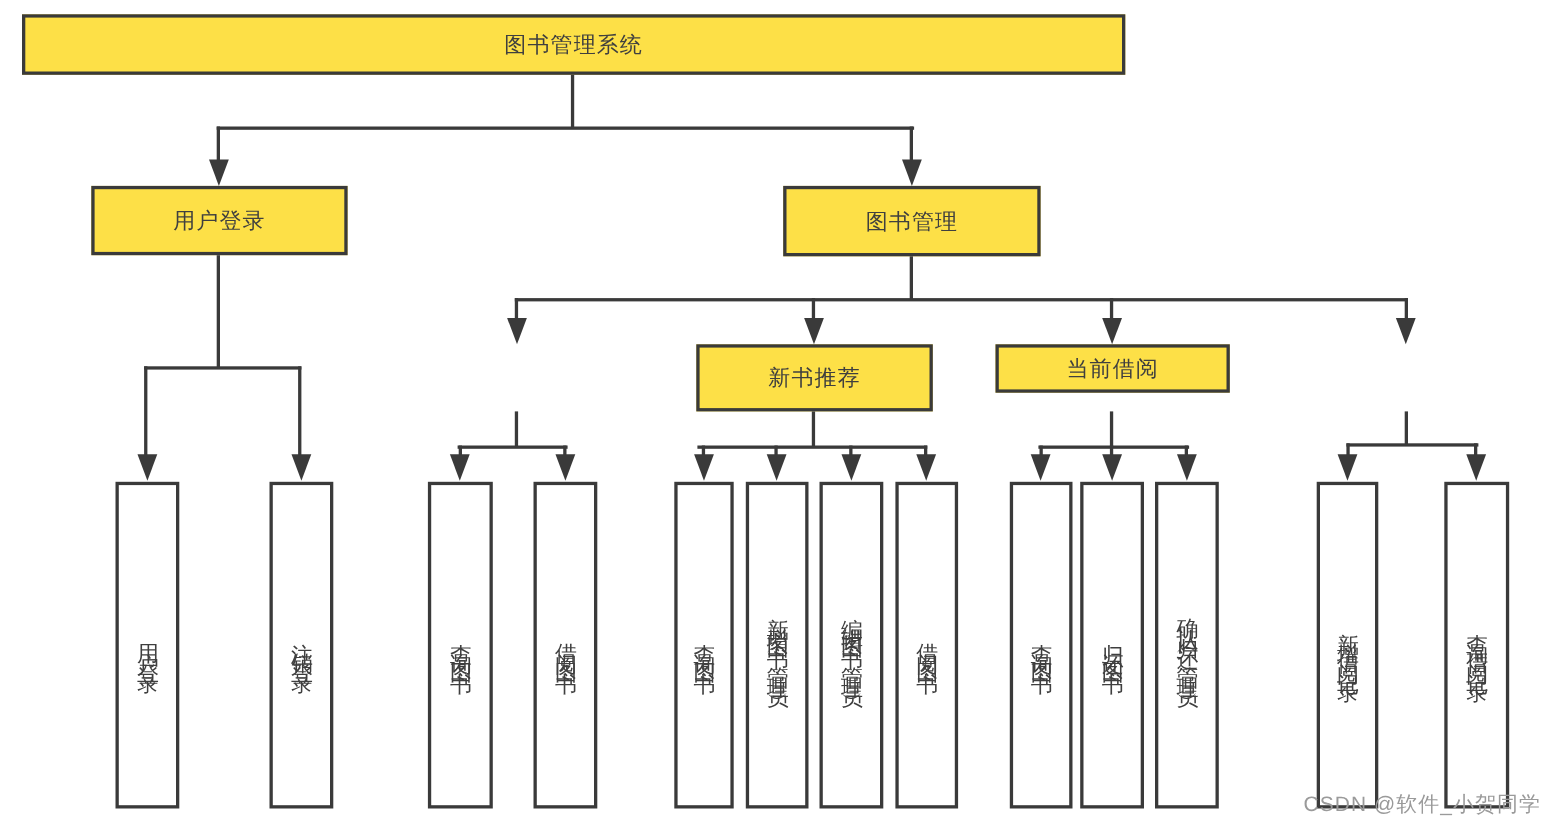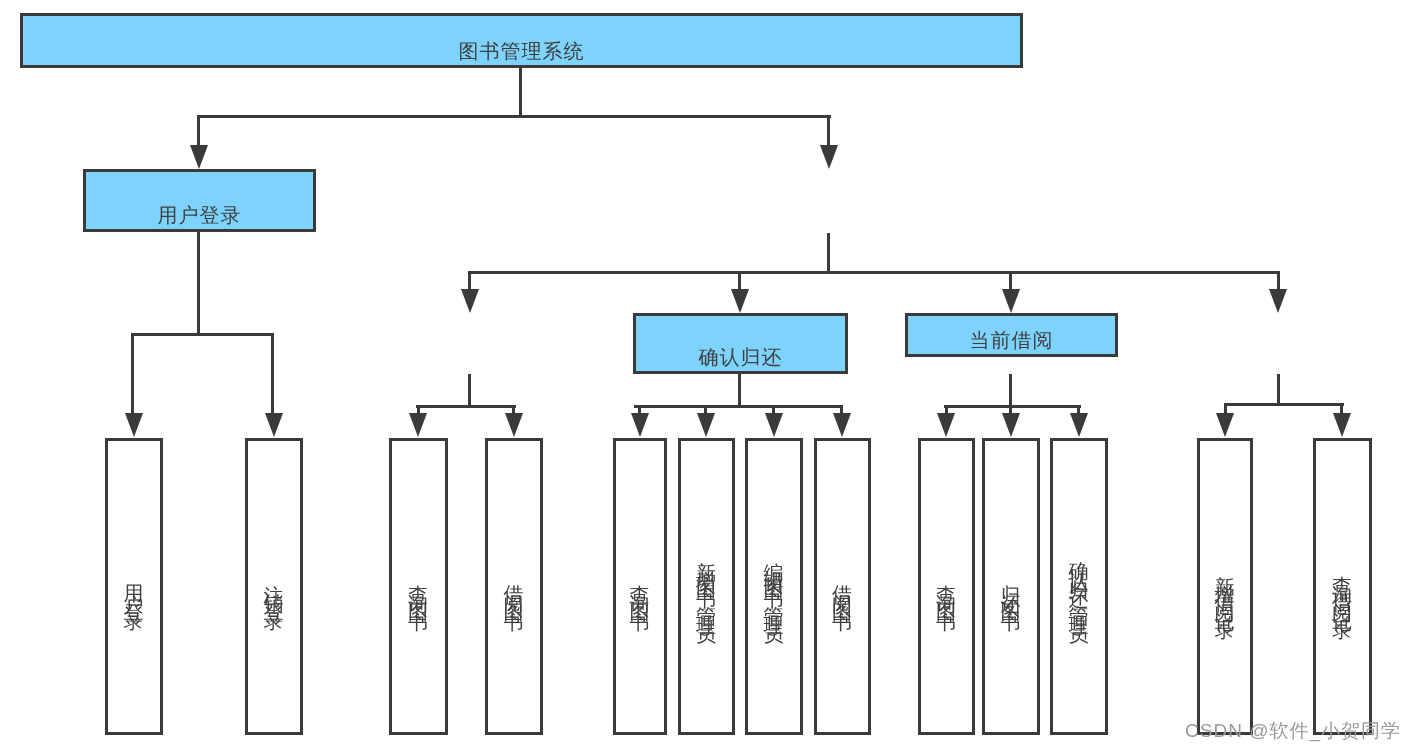--- a/index.html
+++ b/index.html
@@ -2,21 +2,21 @@
 <html><head>
 <meta charset="utf-8">
 <style>
   html,body { margin:0; padding:0; background:#ffffff; }
   #stage {
     position:relative; width:1405px; height:747px; background:#ffffff;
     font-family:"Liberation Sans","DejaVu Sans",sans-serif; overflow:hidden;
   }
   .hbox {
     position:absolute; box-sizing:border-box; border:3px solid #3a3a3a;
-    background:#7dd3fc; display:flex; align-items:flex-end; justify-content:center;
+    background:#fde047; display:flex; align-items:center; justify-content:center;
     color:#3f3f3f; font-size:20px; letter-spacing:1px;
   }
   .vbox {
     position:absolute; box-sizing:border-box; border:3px solid #3a3a3a;
     background:#ffffff; display:flex; align-items:center; justify-content:center;
     color:#3f3f3f; font-size:20px;
   }
   .vbox span {
     writing-mode:vertical-rl; letter-spacing:9px; line-height:1;
   }
@@ -36,23 +36,26 @@
 
 <div id="stage">
 
   <div class="hbox" style="left:20px;top:13px;width:1003px;height:55px">
     <span>图书管理系统</span>
   </div>
 
   <div class="hbox" style="left:83px;top:169px;width:233px;height:63px">
     <span>用户登录</span>
   </div>
+  <div class="hbox" style="left:712px;top:169px;width:234px;height:64px">
+    <span>图书管理</span>
+  </div>
 
   <div class="hbox" style="left:633px;top:313px;width:215px;height:61px">
-    <span>确认归还</span>
+    <span>新书推荐</span>
   </div>
   <div class="hbox" style="left:905px;top:313px;width:213px;height:44px">
     <span>当前借阅</span>
   </div>
 
   <div class="vbox" style="left:105px;top:438px;width:58px;height:297px">
     <span>用户登录</span>
   </div>
   <div class="vbox" style="left:245px;top:438px;width:58px;height:297px">
     <span>注销登录</span>

